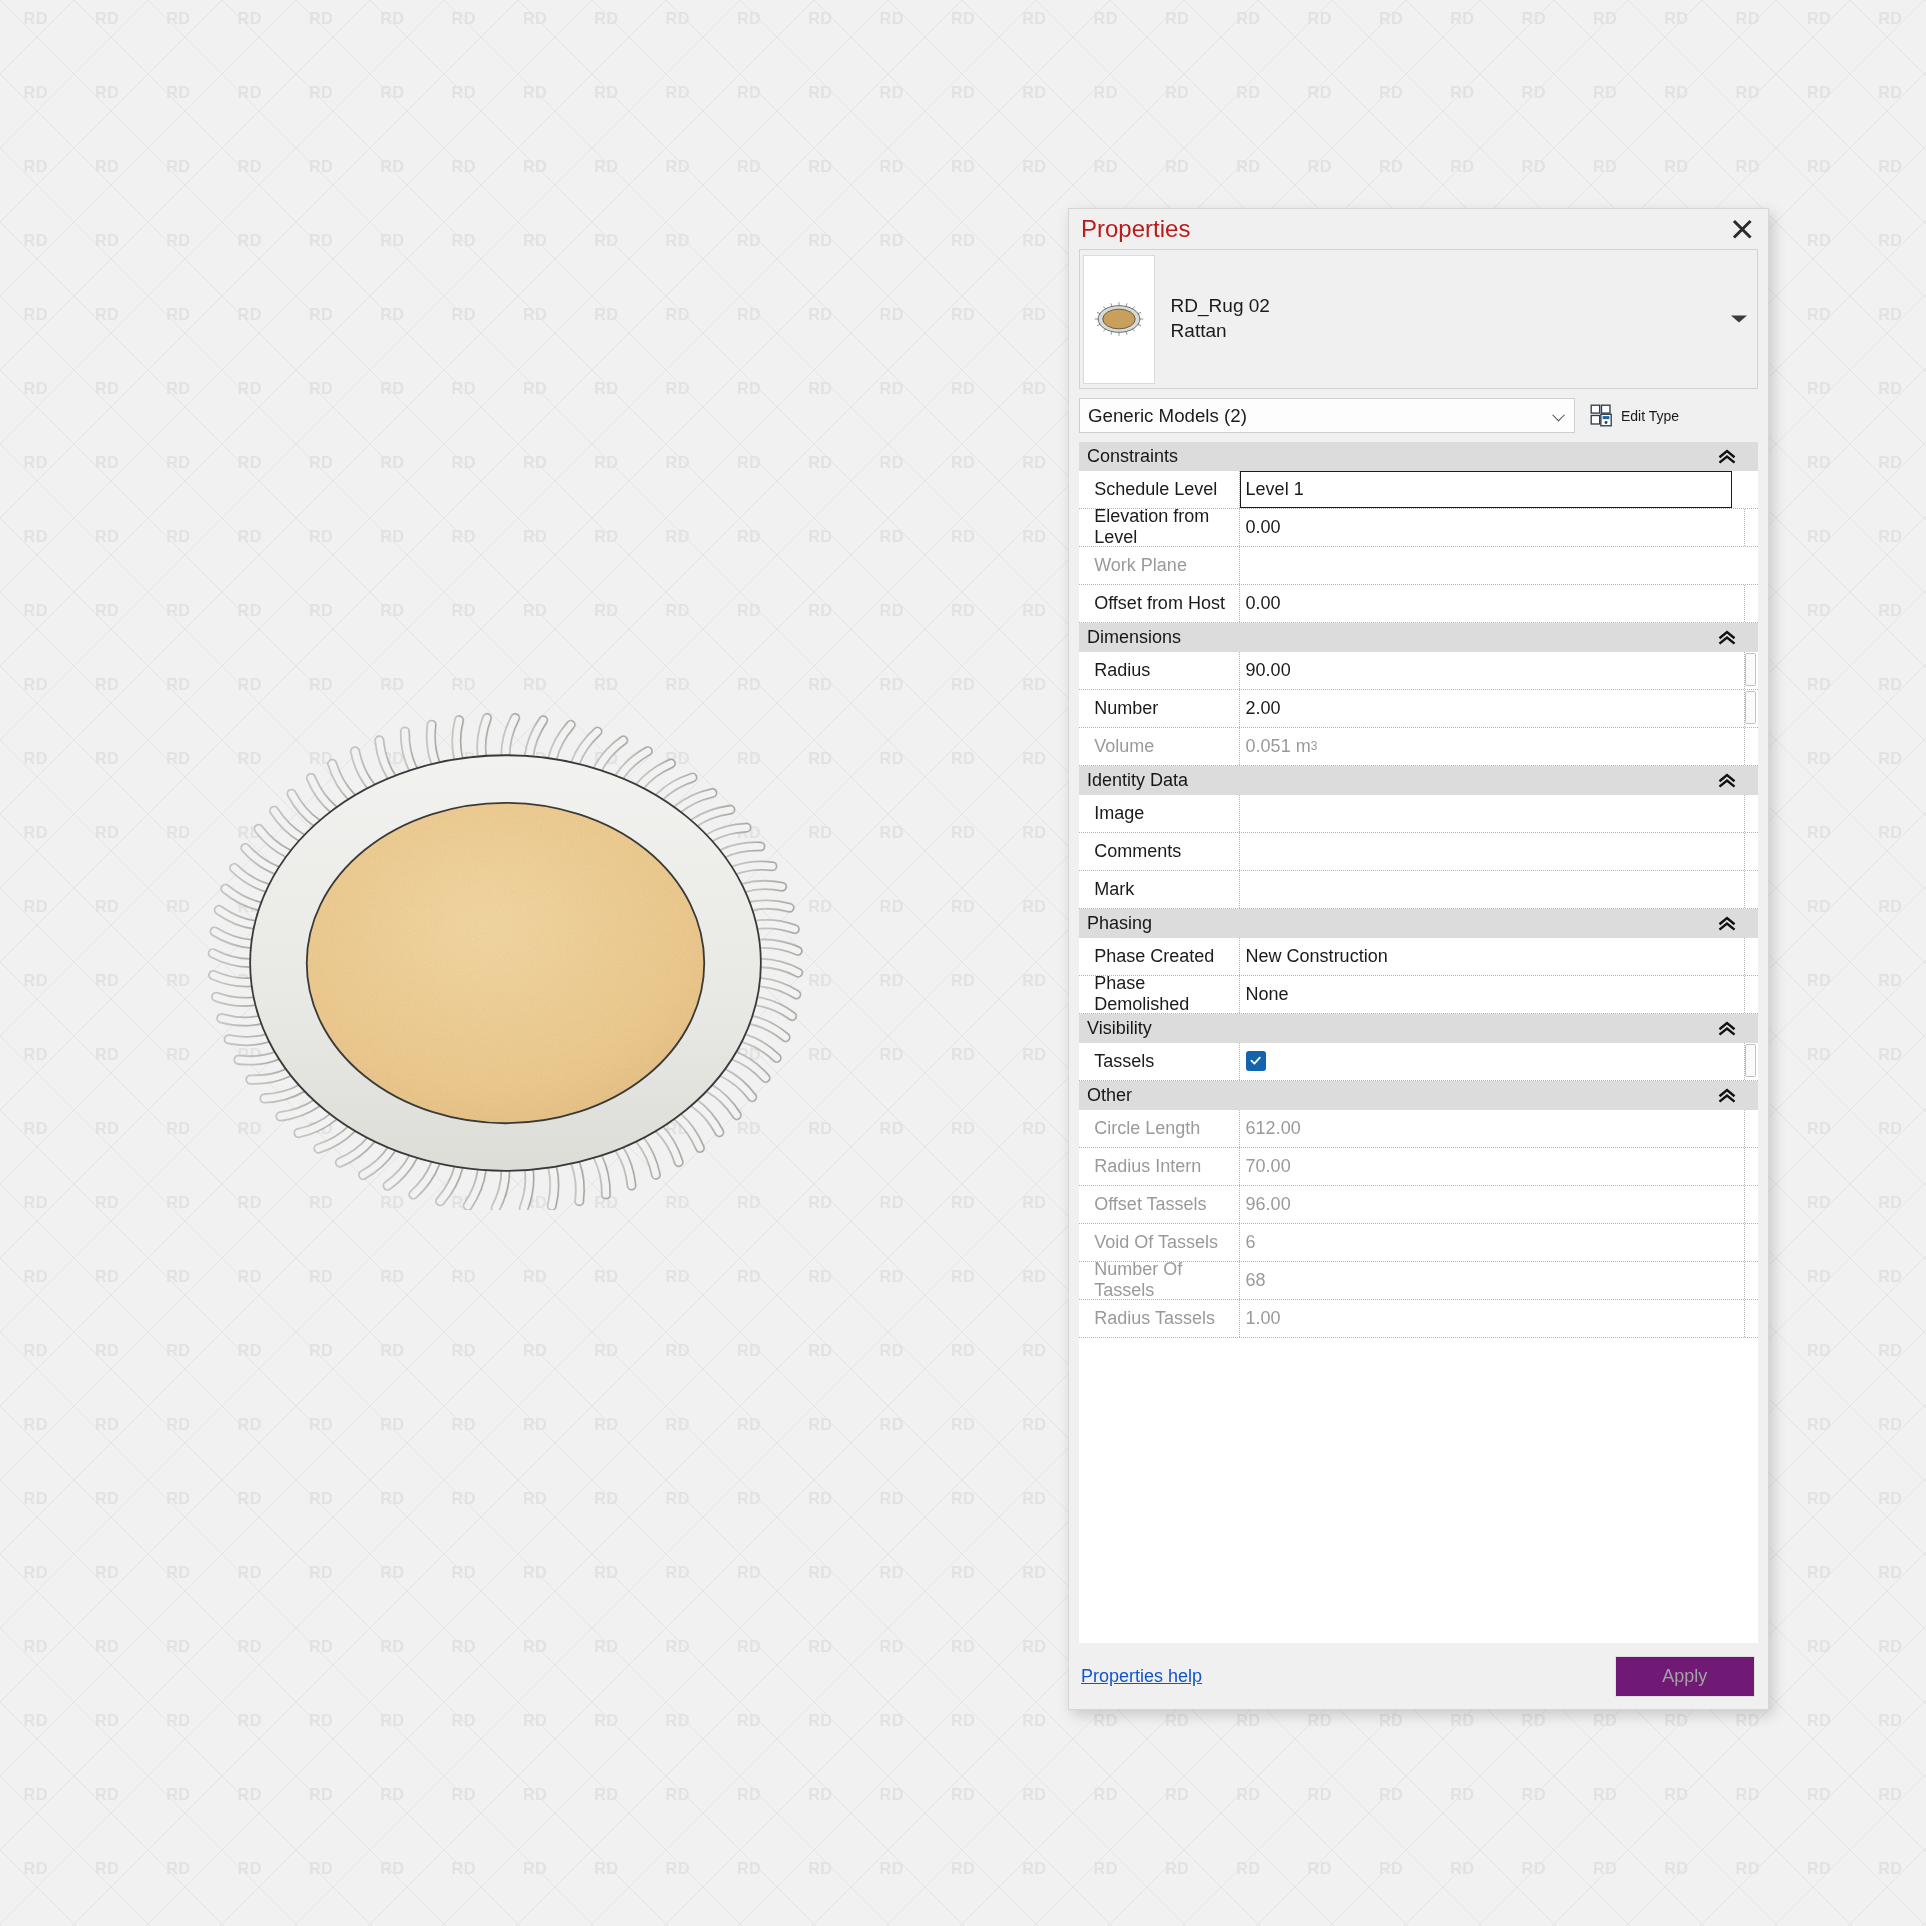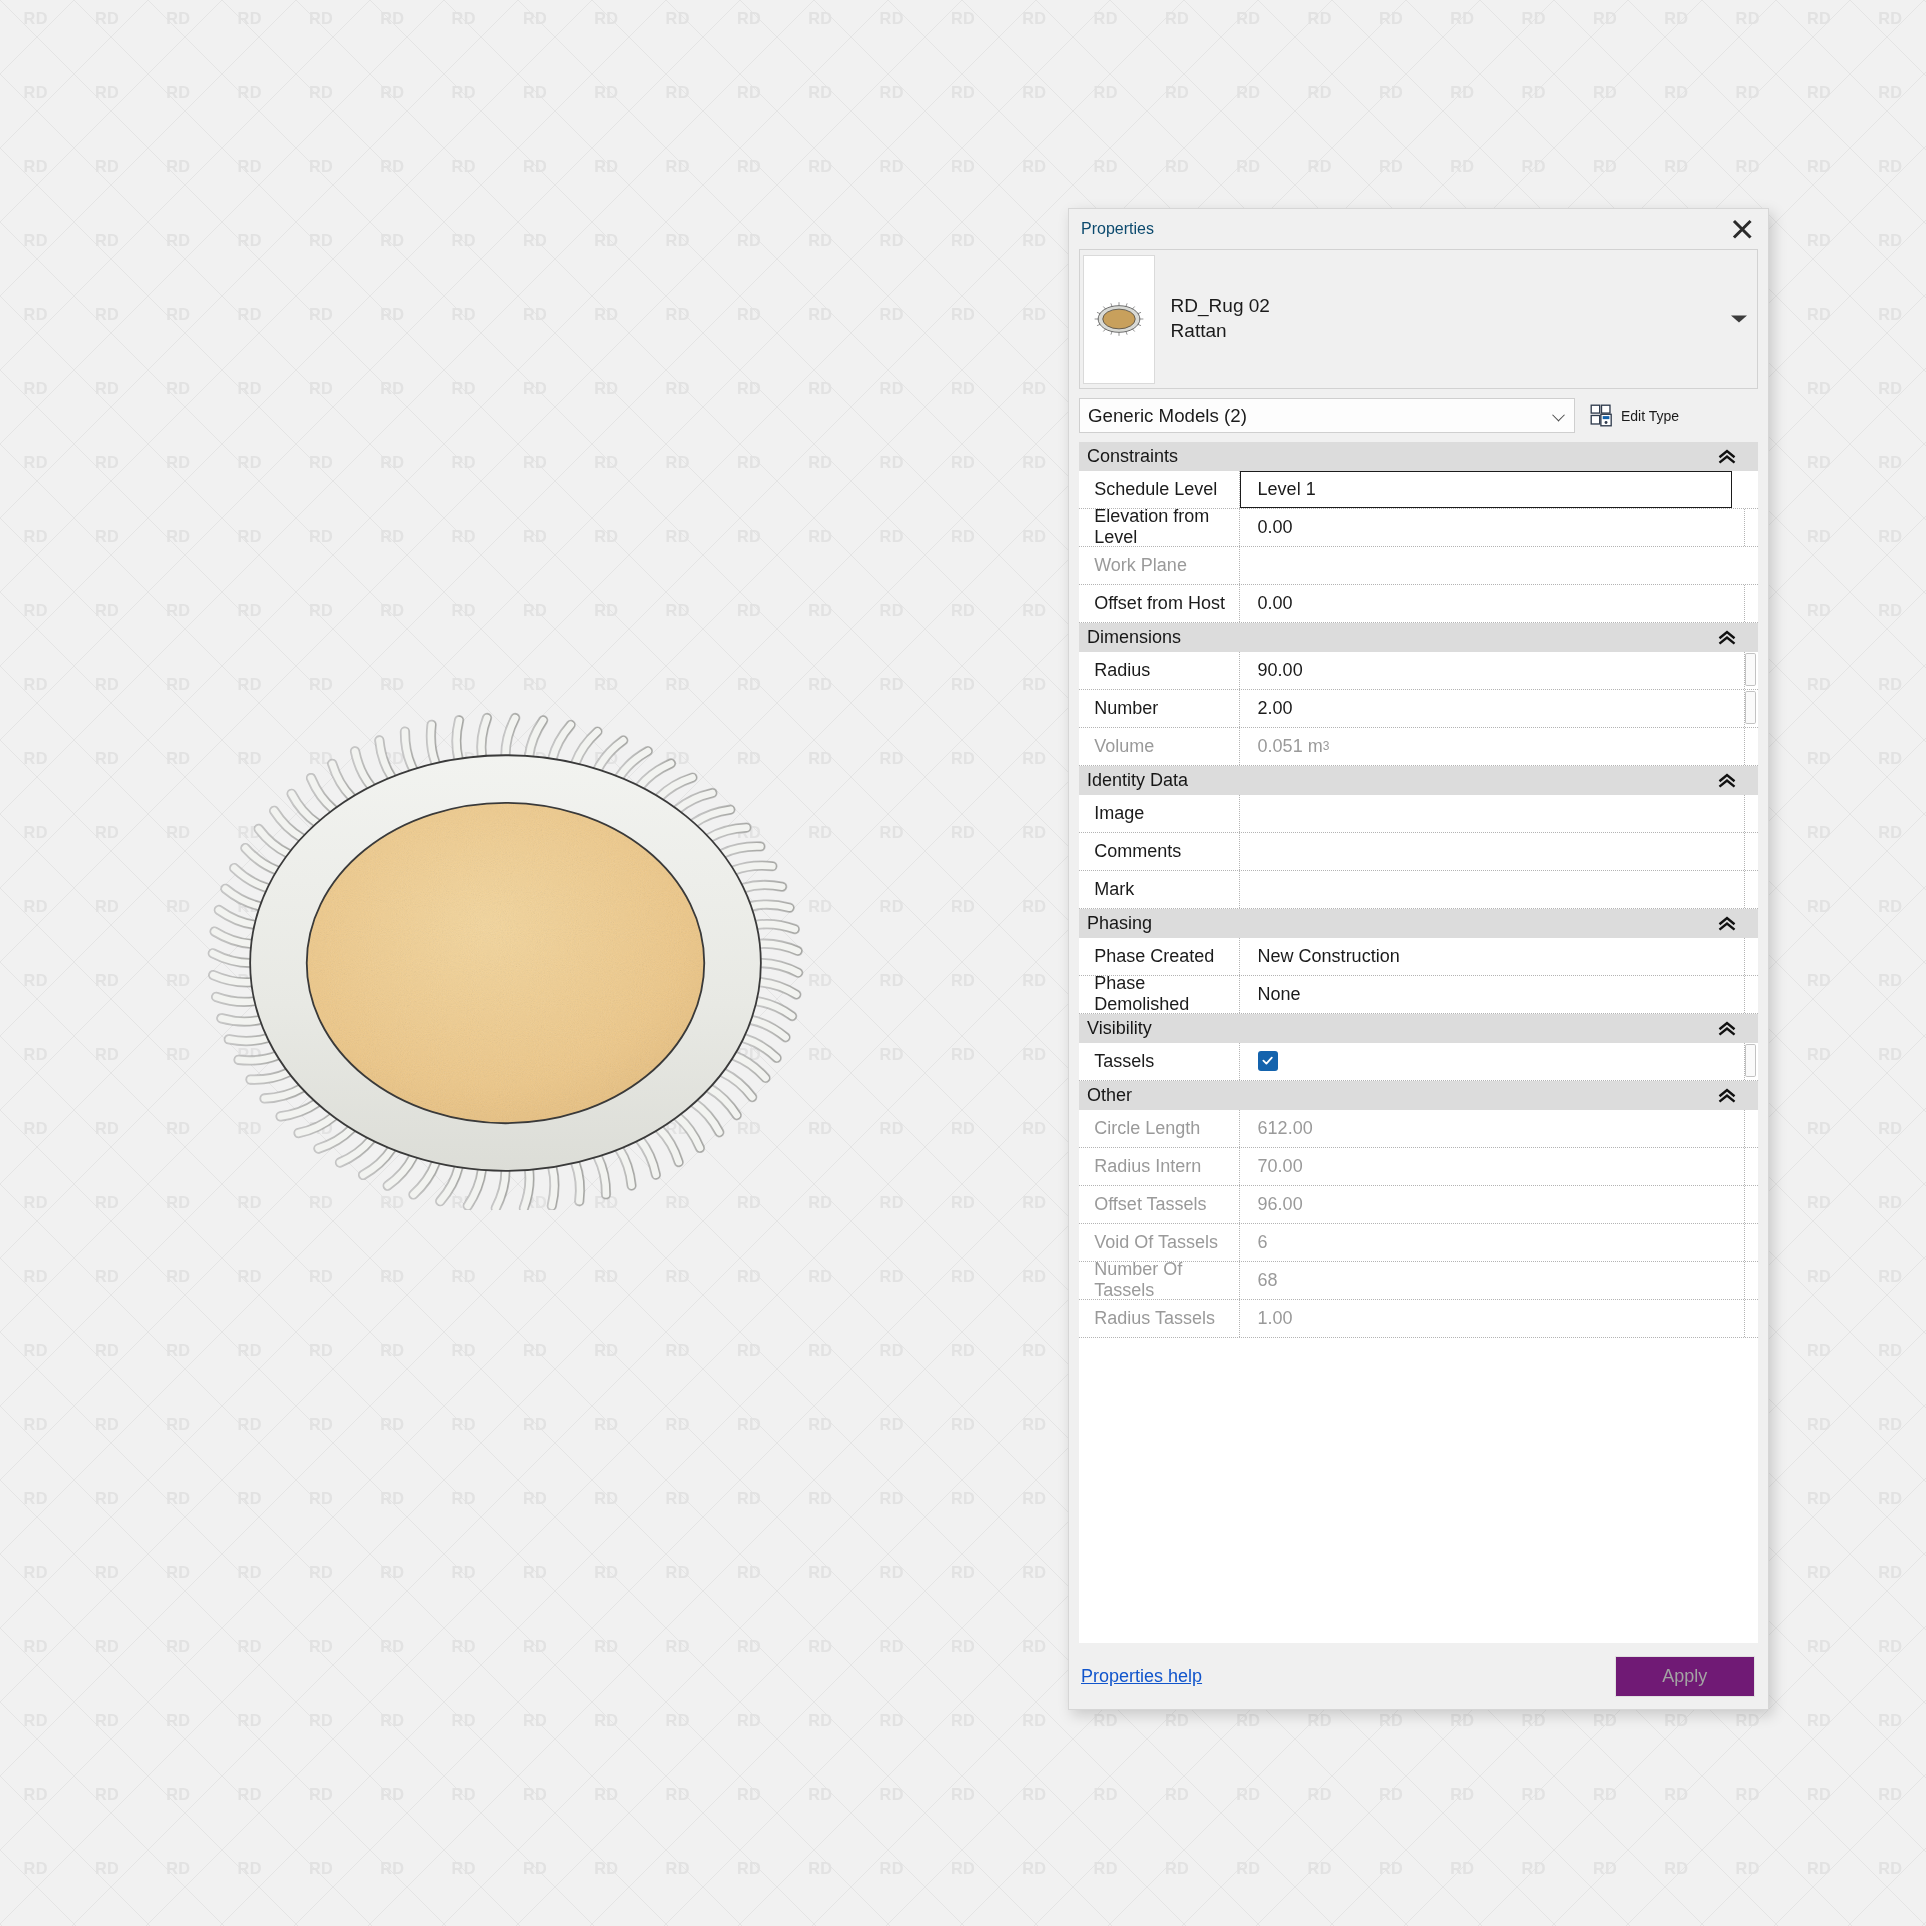--- a/index.html
+++ b/index.html
@@ -48,21 +48,21 @@
     background: #f0f0f0;
     border: 0.6px solid #d6d6d6;
     box-shadow: 3.6px 4.8px 13.2px rgba(0,0,0,0.17);
     display: flex; flex-direction: column;
   }
   .panel-titlebar {
     height: 40px; flex: 0 0 40px;
     display: flex; align-items: center;
     padding: 0 10.8px 0 12px;
   }
-  .panel-title { font-size: 16px; color: #0c4a6e; flex: 1; }
+  .panel-title { font-size: 24px; color: #b91c1c; flex: 1; }
   .close-btn {
     width: 29px; height: 29px;
     display: flex; align-items: center; justify-content: center;
     cursor: pointer;
   }
   .close-btn svg { display: block; }
 
   .preview-wrap {
     margin: 0 10px;
     height: 140px;
@@ -148,21 +148,21 @@
     flex: 0 0 161px;
     display: flex; align-items: center;
     padding-left: 15.6px;
     font-size: 18px; color: #1b1b1b;
     border-right: 0.6px dotted #b4b4b4;
   }
   .pname.dim { color: #9a9a9a; }
   .pval {
     flex: 1 1 auto;
     display: flex; align-items: center;
-    padding-left: 18px;
+    padding-left: 6px;
     font-size: 18px; color: #1b1b1b;
     border-right: 0.6px dotted #b4b4b4;
     position: relative;
   }
   .pval.dim { color: #9a9a9a; }
   .pval.active {
     background: #ffffff;
     outline: 1.8px solid #1b1b1b;
     outline-offset: -1.8px;
     margin-right: 13.2px;

